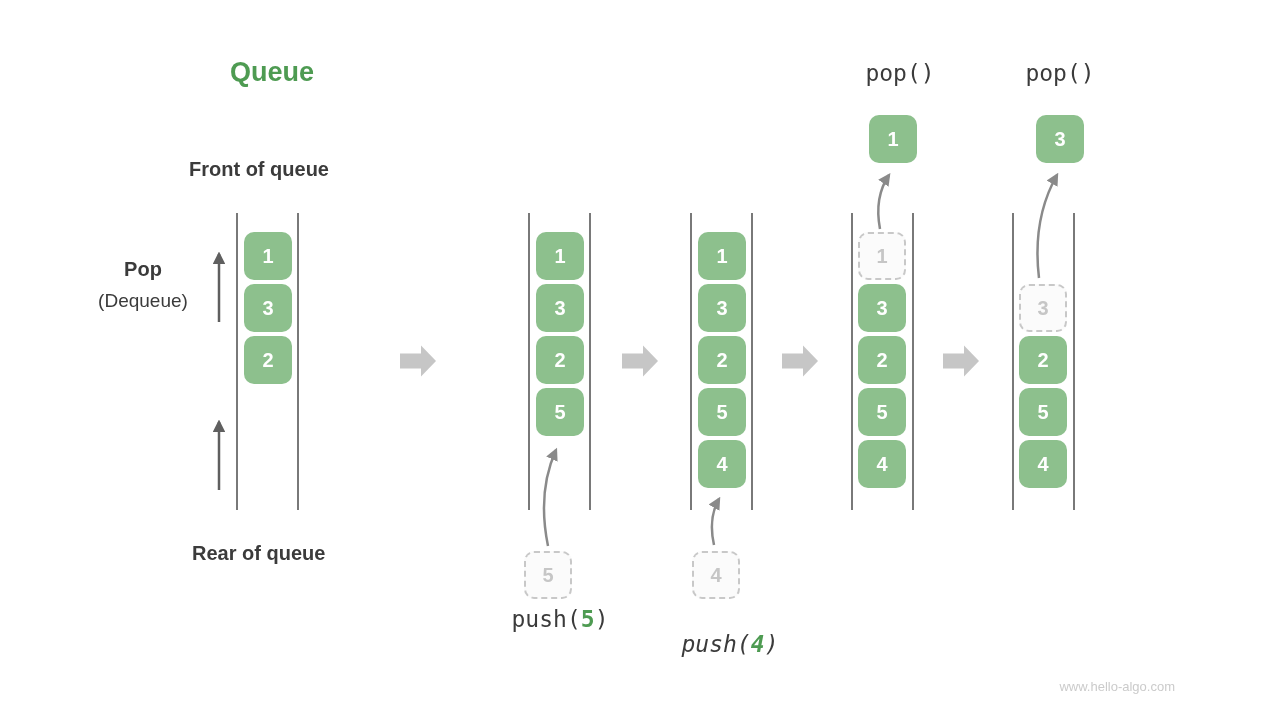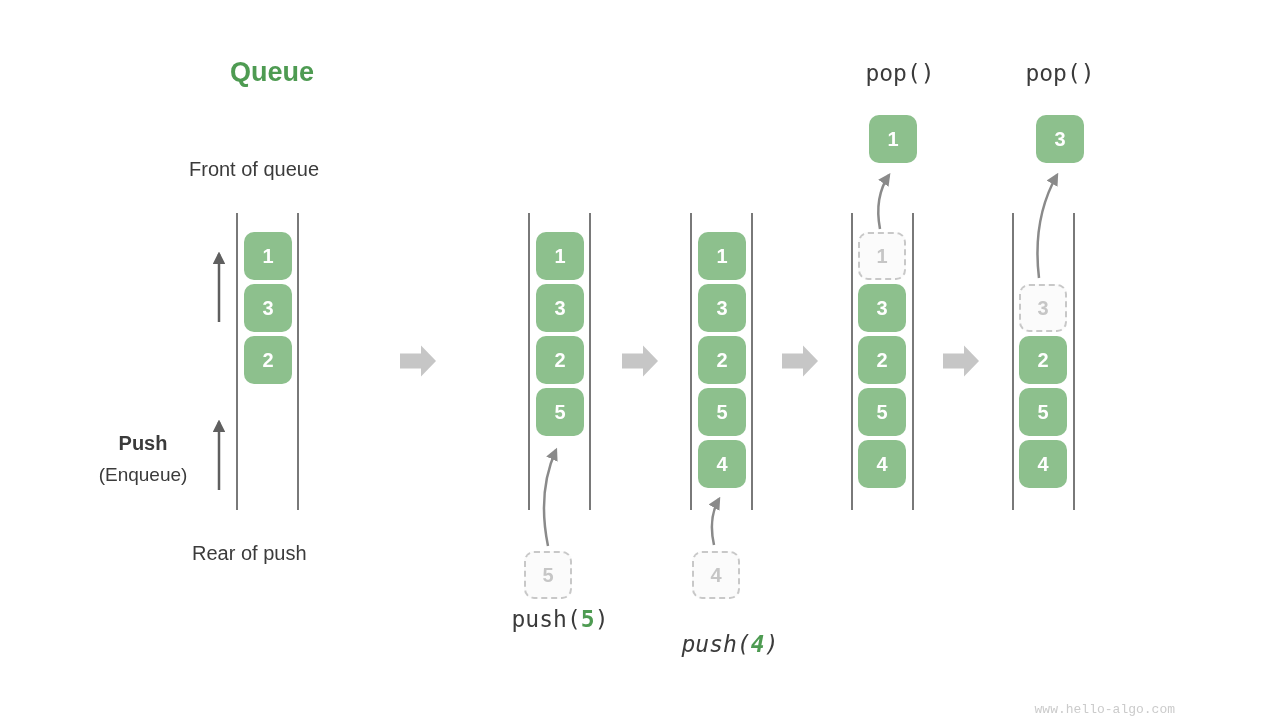--- a/index.html
+++ b/index.html
@@ -9,21 +9,21 @@
     font-family:"Liberation Sans", sans-serif;
     color: var(--text-dark, #3b3b3b);
   }
   .canvas { position:relative; width:1220px; height:720px; background:#ffffff; overflow:hidden; }
   .abs { position:absolute; }
 
   .title {
     font-size:27px; font-weight:bold;
     color: var(--title-green, #4e9b52);
   }
-  .heading { font-size:20px; font-weight:normal; color: var(--text-dark,#3b3b3b); }
+  .heading { font-size:20px; font-weight:bold; color: var(--text-dark,#3b3b3b); }
 
   .side-group { text-align:center; }
   .side-main { font-size:20px; font-weight:bold; }
   .side-sub  { font-size:19px; font-weight:normal; margin-top:9px; }
 
   .cell {
     position:absolute; width:48px; height:48px;
     border-radius:10px;
     background: var(--box-green, #8dc08d);
     color:#ffffff; font-size:20px; font-weight:bold;
@@ -36,22 +36,22 @@
   }
 
   .code {
     font-family:"DejaVu Sans Mono", monospace;
     font-size:23px; color: var(--text-dark,#3b3b3b);
     white-space:nowrap;
   }
   .code .arg { color: var(--code-arg-green, #4e9b52); font-weight:bold; }
 
   .watermark {
-    font-family:Liberation Mono, monospace;
-    font-size:13px; color: var(--watermark-gray, #cbcbcb); margin-top: 23px;
+    font-family:Liberation Sans, sans-serif;
+    font-size:13px; color: var(--watermark-gray, #cbcbcb);
   }
 
   svg.overlay { position:absolute; left:0; top:0; pointer-events:none; }
   line.wall { stroke: var(--wall-gray, #4d4d4d); stroke-width:1.5; }
   line.dir  { stroke:#5f5f5f; stroke-width:2.5; }
   path.curve { stroke: var(--trajectory-gray, #8a8a8a); stroke-width:2.5; fill:none; }
   polygon.block { fill: var(--block-arrow-gray, #c6c6c6); }
   #arrow-dark path { fill:#5f5f5f; }
   #arrow-mid path { fill: var(--trajectory-gray, #8a8a8a); }
 </style>
@@ -90,25 +90,25 @@
     <polygon class="block" points="943,353.5 964,353.5 964,345.5 979,361 964,376.5 964,368.5 943,368.5"></polygon>
 
     <path class="curve" d="M548,546 Q537,492 556,450" marker-end="url(#arrow-mid)"></path>
     <path class="curve" d="M714,545 Q708,518 719,499" marker-end="url(#arrow-mid)"></path>
     <path class="curve" d="M880,229 Q874,197 889,175" marker-end="url(#arrow-mid)"></path>
     <path class="curve" d="M1039,278 Q1032,219 1057,175" marker-end="url(#arrow-mid)"></path>
   </svg>
 
   <div class="abs title" style="left:230px; top:57px;">Queue</div>
   <div class="abs heading" style="left:189px; top:158px;">Front of queue</div>
-  <div class="abs heading" style="left:192px; top:542px;">Rear of push</div>
+  <div class="abs heading" style="left:192px; top:542px;">Rear of queue</div>
 
-  <div class="abs side-group" style="left:83px; top:432px; width:120px;">
-    <div class="side-main">Push</div>
-    <div class="side-sub">(Enqueue)</div>
+  <div class="abs side-group" style="left:83px; top:258px; width:120px;">
+    <div class="side-main">Pop</div>
+    <div class="side-sub">(Dequeue)</div>
   </div>
 
   <div class="abs code" style="left:900px; top:60px; transform:translateX(-50%);">pop()</div>
   <div class="abs code" style="left:1060px; top:60px; transform:translateX(-50%);">pop()</div>
 
   <div class="abs code" style="left:560px; top:606px; transform:translateX(-50%);"><span>push(</span><span class="arg">5</span><span>)</span></div>
   <div class="abs code" style="left:730px; top:631px; transform:translateX(-50%);font-style:italic;"><span>push(</span><span class="arg">4</span><span>)</span></div>
 
   <div class="cell" style="left:244px; top:232px;">1</div>
   <div class="cell" style="left:244px; top:284px;">3</div>

